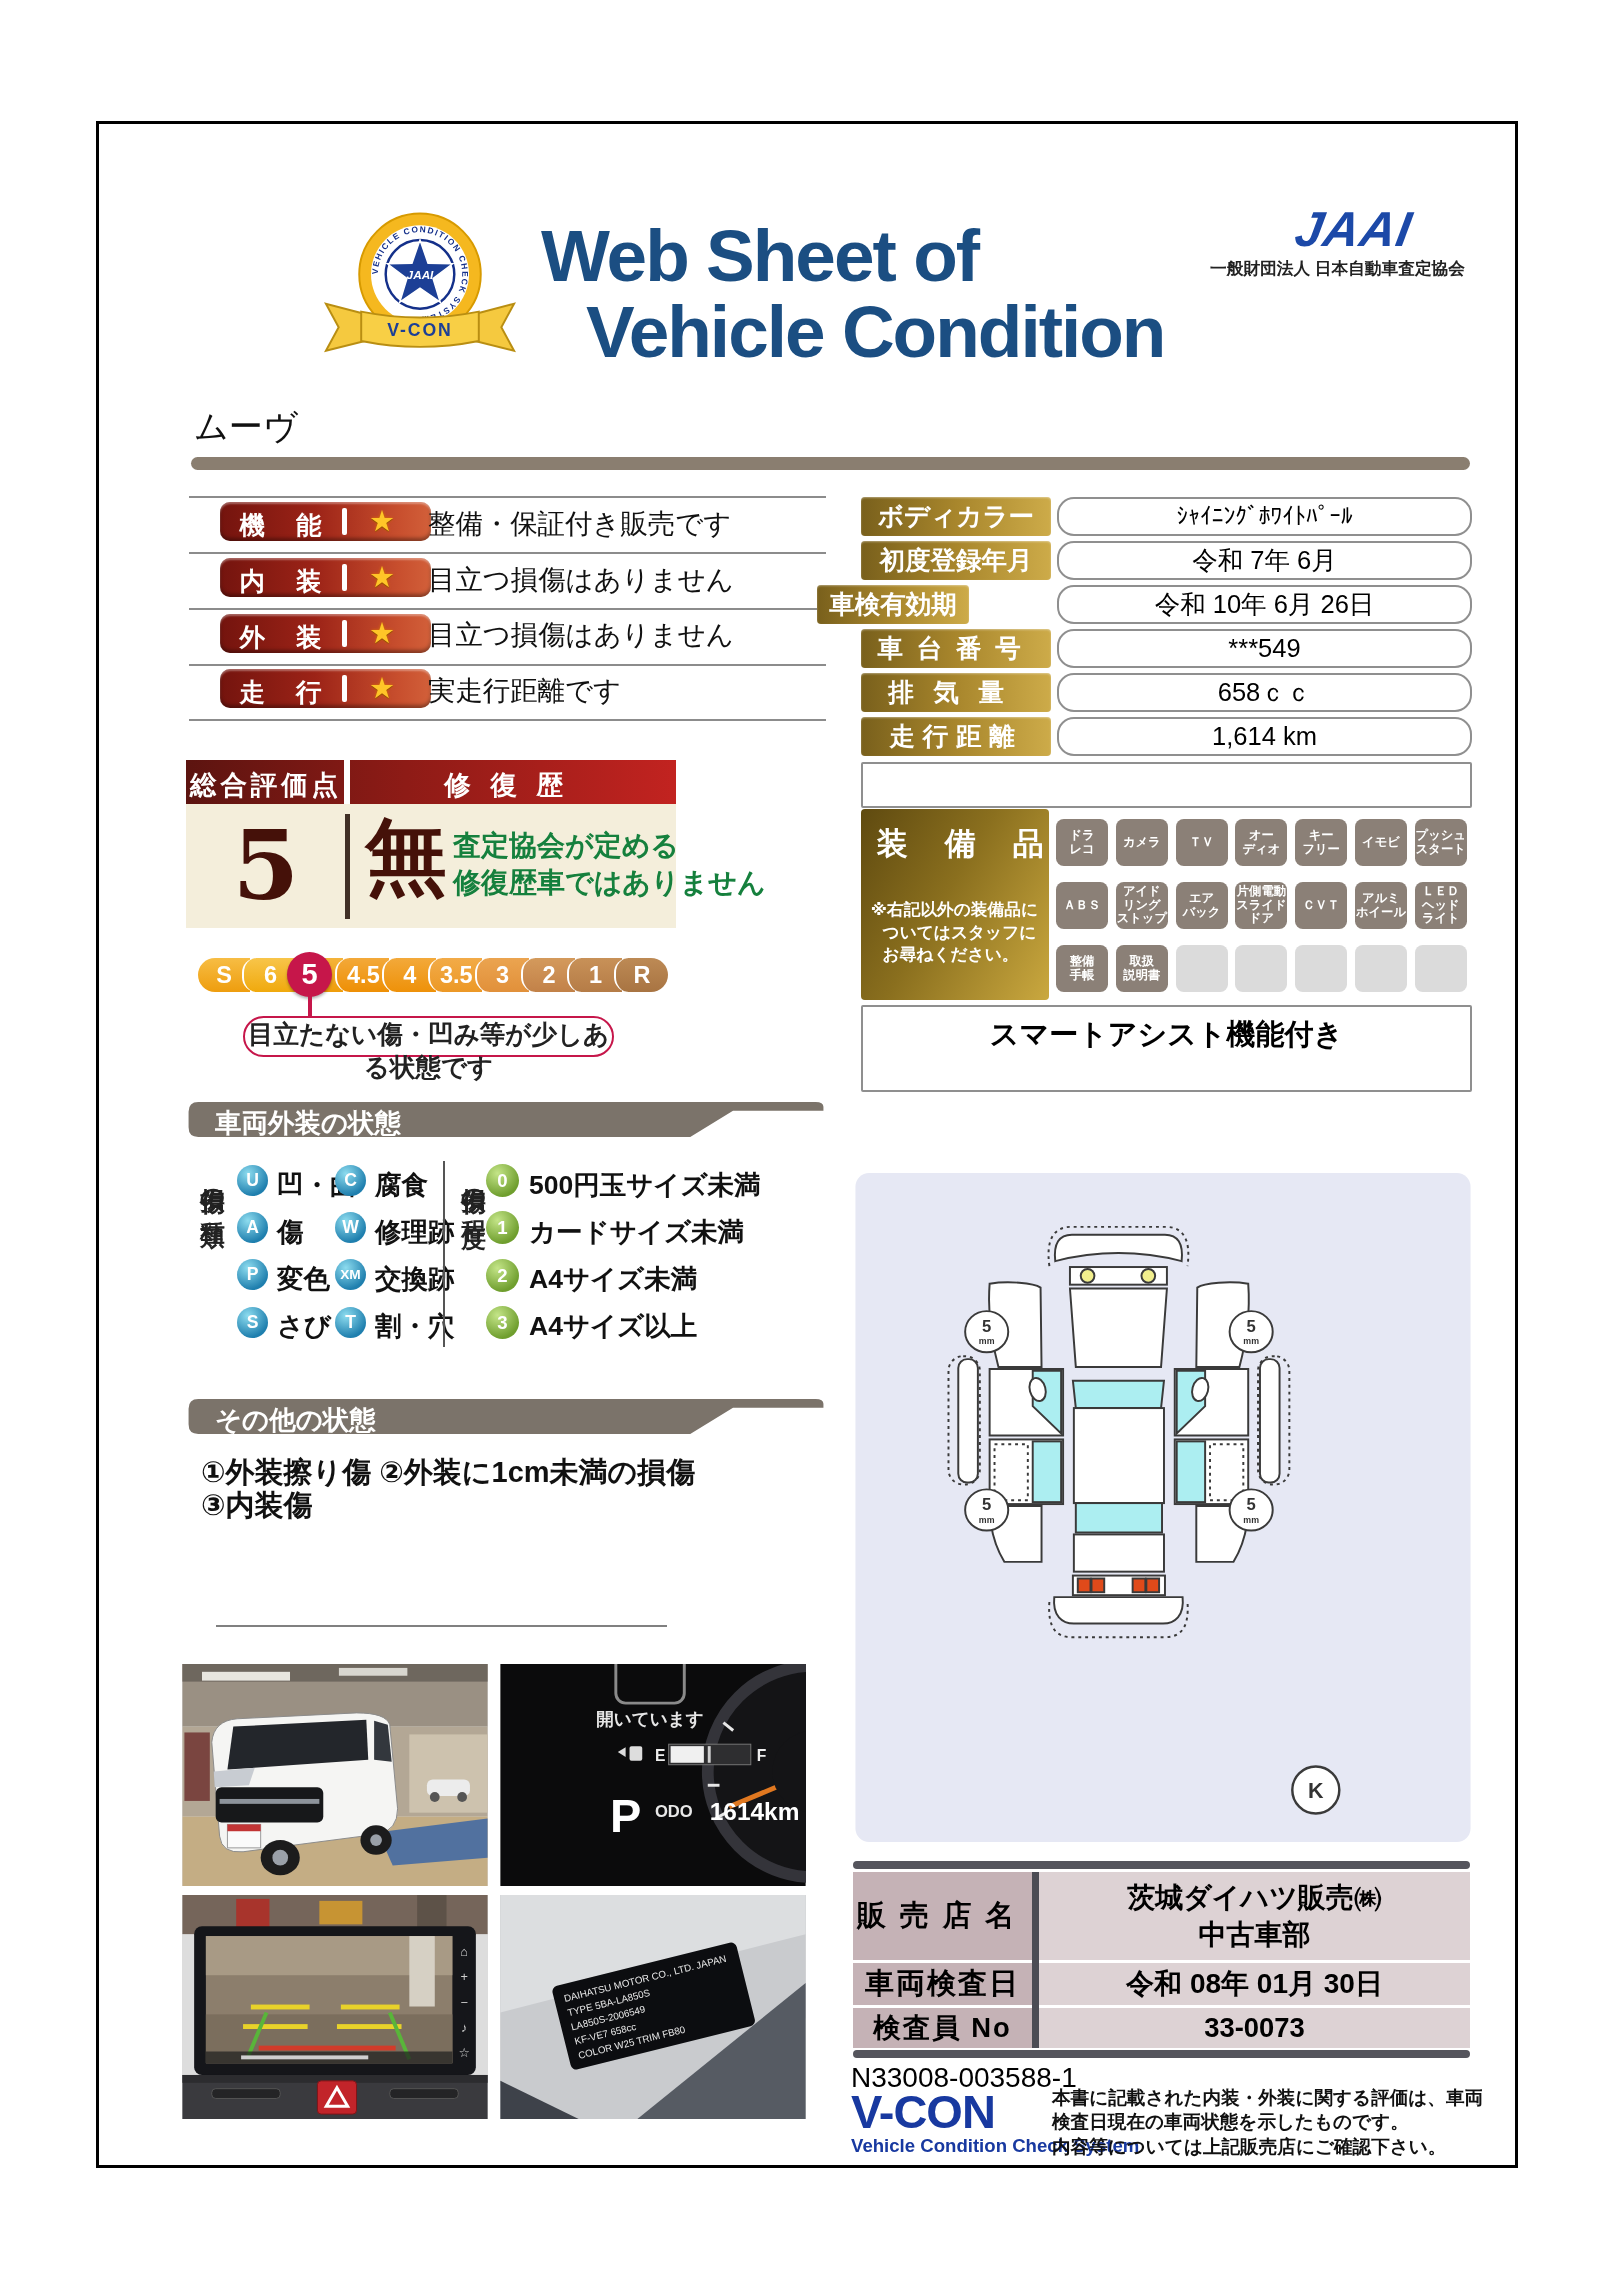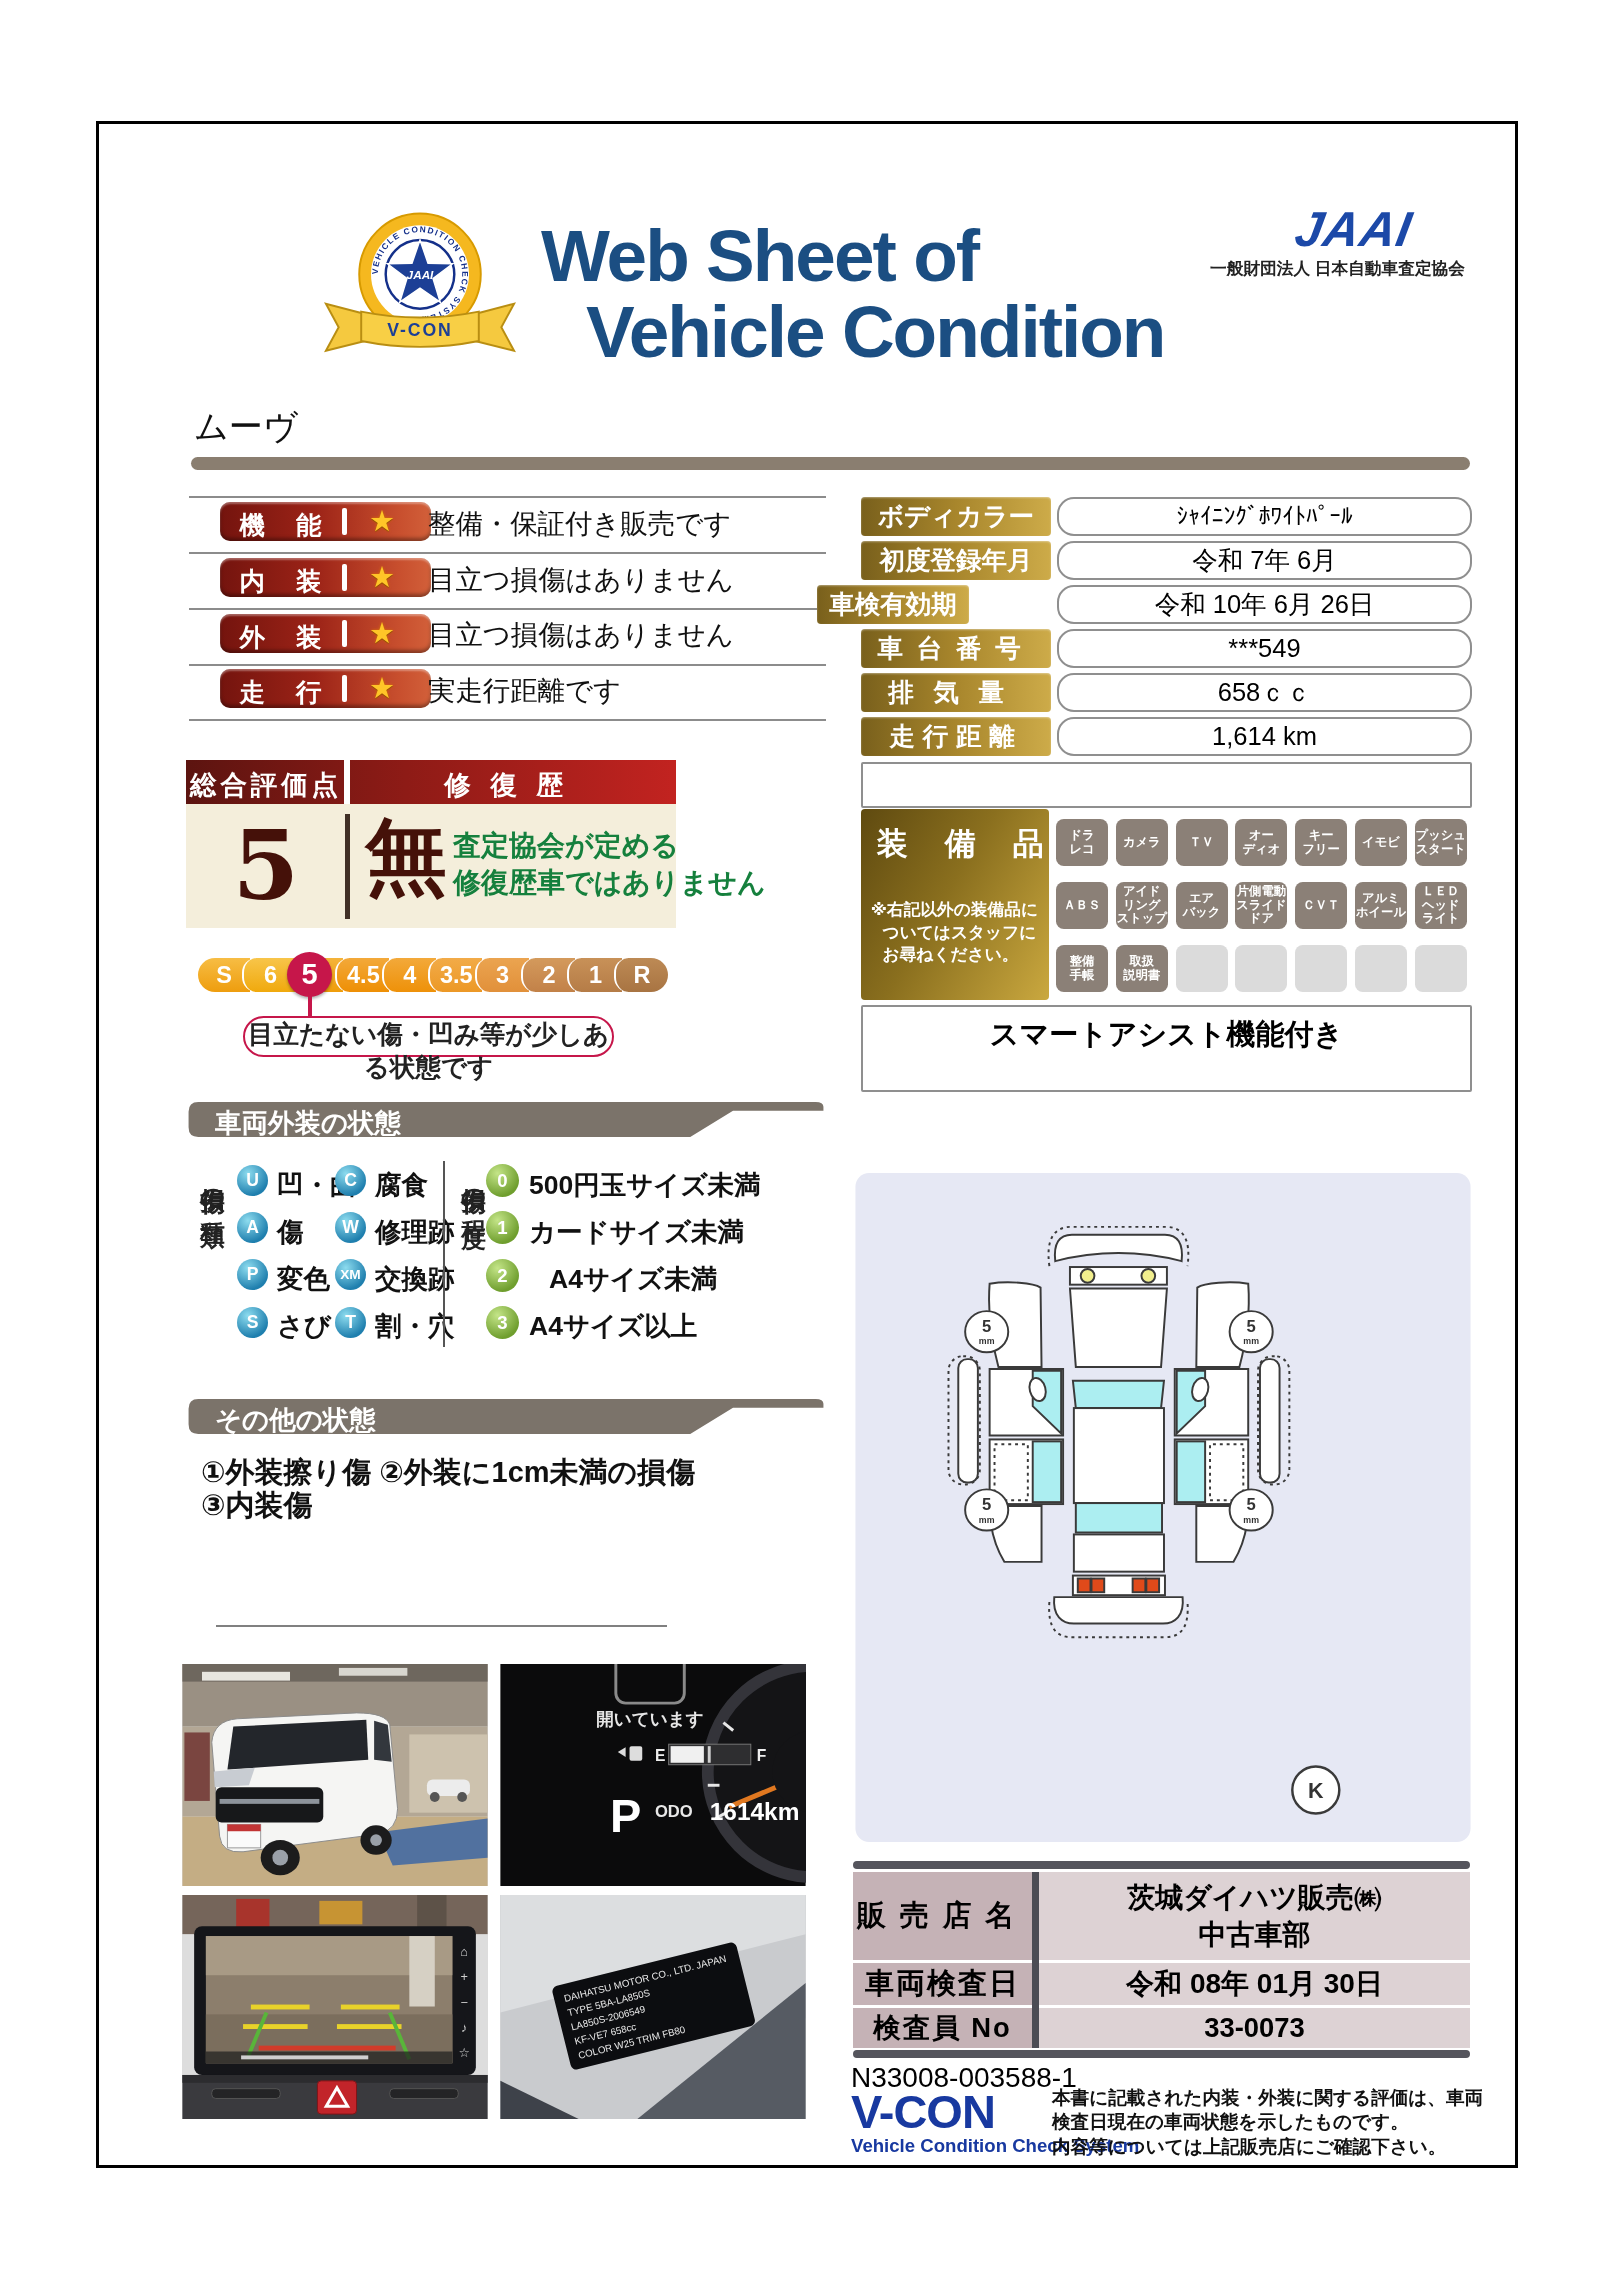--- a/index.html
+++ b/index.html
@@ -252,21 +252,21 @@
   <div class="abs legend-label" style="left:375px;top:1308px;">割・穴</div>
 
   <div class="abs" style="left:443px;top:1161px;width:2px;height:186px;background:#555;"></div>
 
   <div class="abs vlabel" style="left:457px;top:1168px;height:157px;">損傷の程度</div>
   <div class="abs tbadge deg-badge" style="left:486px;top:1164px;">0</div>
   <div class="abs legend-label" style="left:529px;top:1167px;">500円玉サイズ未満</div>
   <div class="abs tbadge deg-badge" style="left:486px;top:1211px;">1</div>
   <div class="abs legend-label" style="left:529px;top:1214px;">カードサイズ未満</div>
   <div class="abs tbadge deg-badge" style="left:486px;top:1259px;">2</div>
-  <div class="abs legend-label" style="left:529px;top:1261px;margin-left:20px;">A4サイズ未満</div>
+  <div class="abs legend-label" style="left:529px;top:1261px;">A4サイズ未満</div>
   <div class="abs tbadge deg-badge" style="left:486px;top:1306px;">3</div>
   <div class="abs legend-label" style="left:529px;top:1308px;">A4サイズ以上</div>
 
   <div class="abs" style="left:186px;top:1399px;width:640px;height:35px;">
     <svg width="640" height="35" viewBox="0 0 653 36">
       <path d="M10,0 H645 Q653,0 653,5 V9 H560 L516,36 H10 Q0,36 0,26 V10 Q0,0 10,0 Z" fill="#7b736a"></path>
     </svg>
     <div class="abs banner-text" style="left:29px;top:2.9px;">その他の状態</div>
   </div>
   <div class="abs other-text" style="left:201px;top:1453px;">①外装擦り傷 ②外装に1cm未満の損傷</div>

